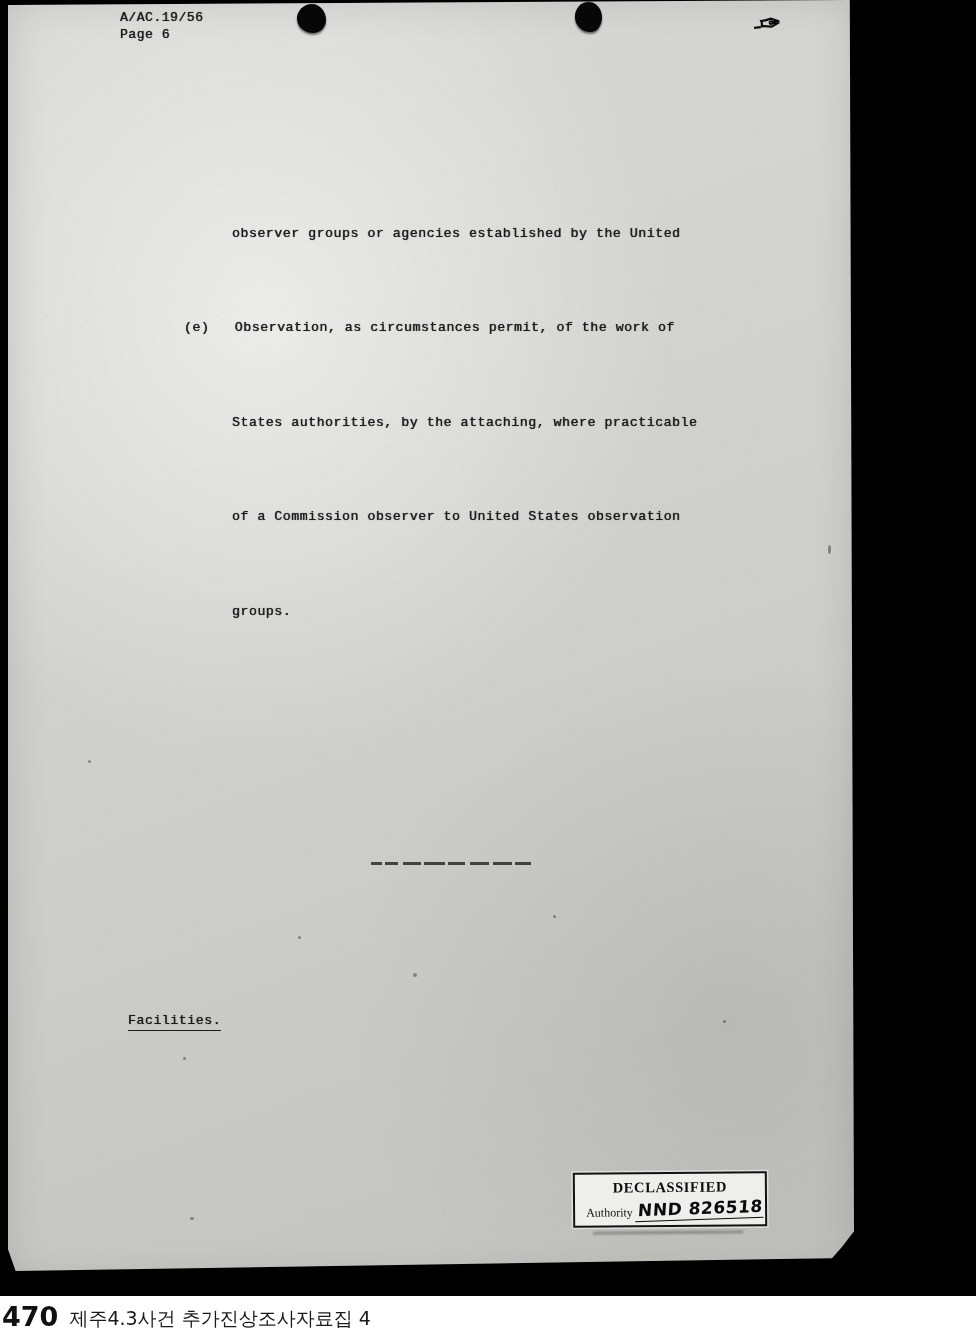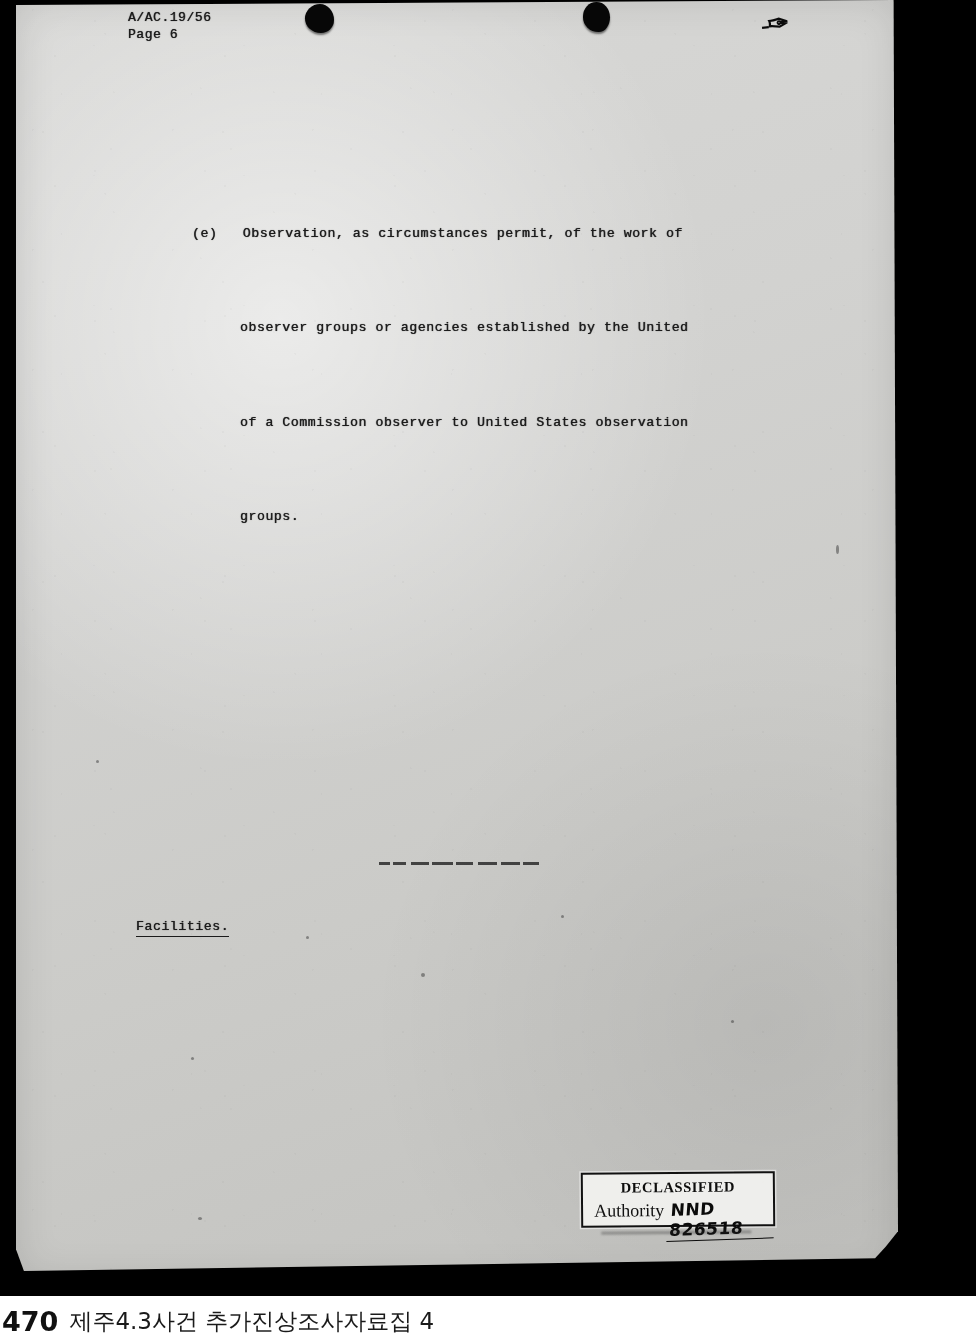--- a/index.html
+++ b/index.html
@@ -21,31 +21,30 @@
     top: 0;
     width: 976px;
     height: 1296px;
     background: #000000;
     overflow: hidden;
   }
 
   
   #paper {
     position: absolute;
-    left: 16px;
+    left: 8px;
     top: 0px;
     width: 846px;
     height: 1280px;
     background:
       radial-gradient(ellipse 70% 50% at 30% 25%, rgba(255,255,255,0.55) 0%, rgba(255,255,255,0) 70%),
       radial-gradient(ellipse 60% 40% at 85% 80%, rgba(0,0,0,0.07) 0%, rgba(0,0,0,0) 75%),
       linear-gradient(160deg, #d8d8d6 0%, #d2d2d0 35%, #cbcbc8 65%, #c2c2bf 100%);
     box-shadow: inset 0 0 40px rgba(0,0,0,0.12);
     clip-path: polygon(0% 0.4%, 99.5% 0%, 100% 96.2%, 98.6% 97.4%, 97.4% 98.3%, 0.9% 99.3%, 0% 97.6%);
-    padding-left: 36px;
   }
 
   
   #grain {
     position: absolute;
     inset: 0;
     pointer-events: none;
     opacity: 0.5;
     background-image:
       radial-gradient(circle at 12% 8%, rgba(0,0,0,0.05) 0 1px, transparent 1px),
@@ -187,21 +186,21 @@
     margin-top: 3px;
   }
   #stamp-authority-row {
     display: flex;
     align-items: baseline;
     margin-top: 4px;
     padding-left: 11px;
   }
   #stamp-authority-label {
     font-family: "Liberation Serif", serif;
-    font-size: 18px;
+    font-size: 12px;
     color: #111;
   }
   #stamp-authority-value {
     font-family: "DejaVu Sans", sans-serif;
     font-size: 17px;
     font-weight: bold;
     color: #0b0b0b;
     letter-spacing: 0.5px;
     margin-left: 2px;
     border-bottom: 1.6px solid #0b0b0b;
@@ -220,35 +219,35 @@
   }
 
   
   #book-footer {
     position: absolute;
     left: 0;
     top: 1303px;
     width: 776px;
     height: 33px;
     display: flex;
-    align-items: flex-end;
+    align-items: flex-start;
     overflow: hidden;
     background: #ffffff;
   }
   #footer-page-number {
     font-family: "DejaVu Sans", sans-serif;
     font-size: 27px;
     font-weight: bold;
     color: #111;
     margin-left: 2px;
     line-height: 28px;
   }
   #footer-caption {
     font-family: "DejaVu Sans", sans-serif;
-    font-size: 23px;
+    font-size: 19px;
     color: #1a1a1a;
     margin-left: 11px;
     line-height: 30px;
     white-space: nowrap;
   }
 
   
   .speck {
     position: absolute;
     background: rgba(40,40,40,0.45);
@@ -274,22 +273,23 @@
     <div class="typed" id="doc-ref"><span>A/AC.19/56</span>
 <span>Page 6</span></div>
 
     <div class="blot" id="blot-left"></div>
     <div class="blot" id="blot-right"></div>
     <div id="corner-mark">-✑</div>
 
     <div class="typed" id="body-block">
 
       <div class="para">
+        <span class="line indent-e2">observer groups or agencies established by the United</span>
         <span class="line indent-e"><span>(e)</span>   <span>Observation, as circumstances permit, of the work of</span></span>
-        <span class="line indent-e2">observer groups or agencies established by the United</span>
+        <span class="line indent-e2">States authorities, by the attaching, where practicable</span>
         <span class="line indent-e2">of a Commission observer to United States observation</span>
         <span class="line indent-e2">groups.</span>
       </div>
 
       <div class="para">
       </div>
 
       <div class="para">
         <span class="line"><span class="heading-underline">Facilities.</span></span>
       </div>

